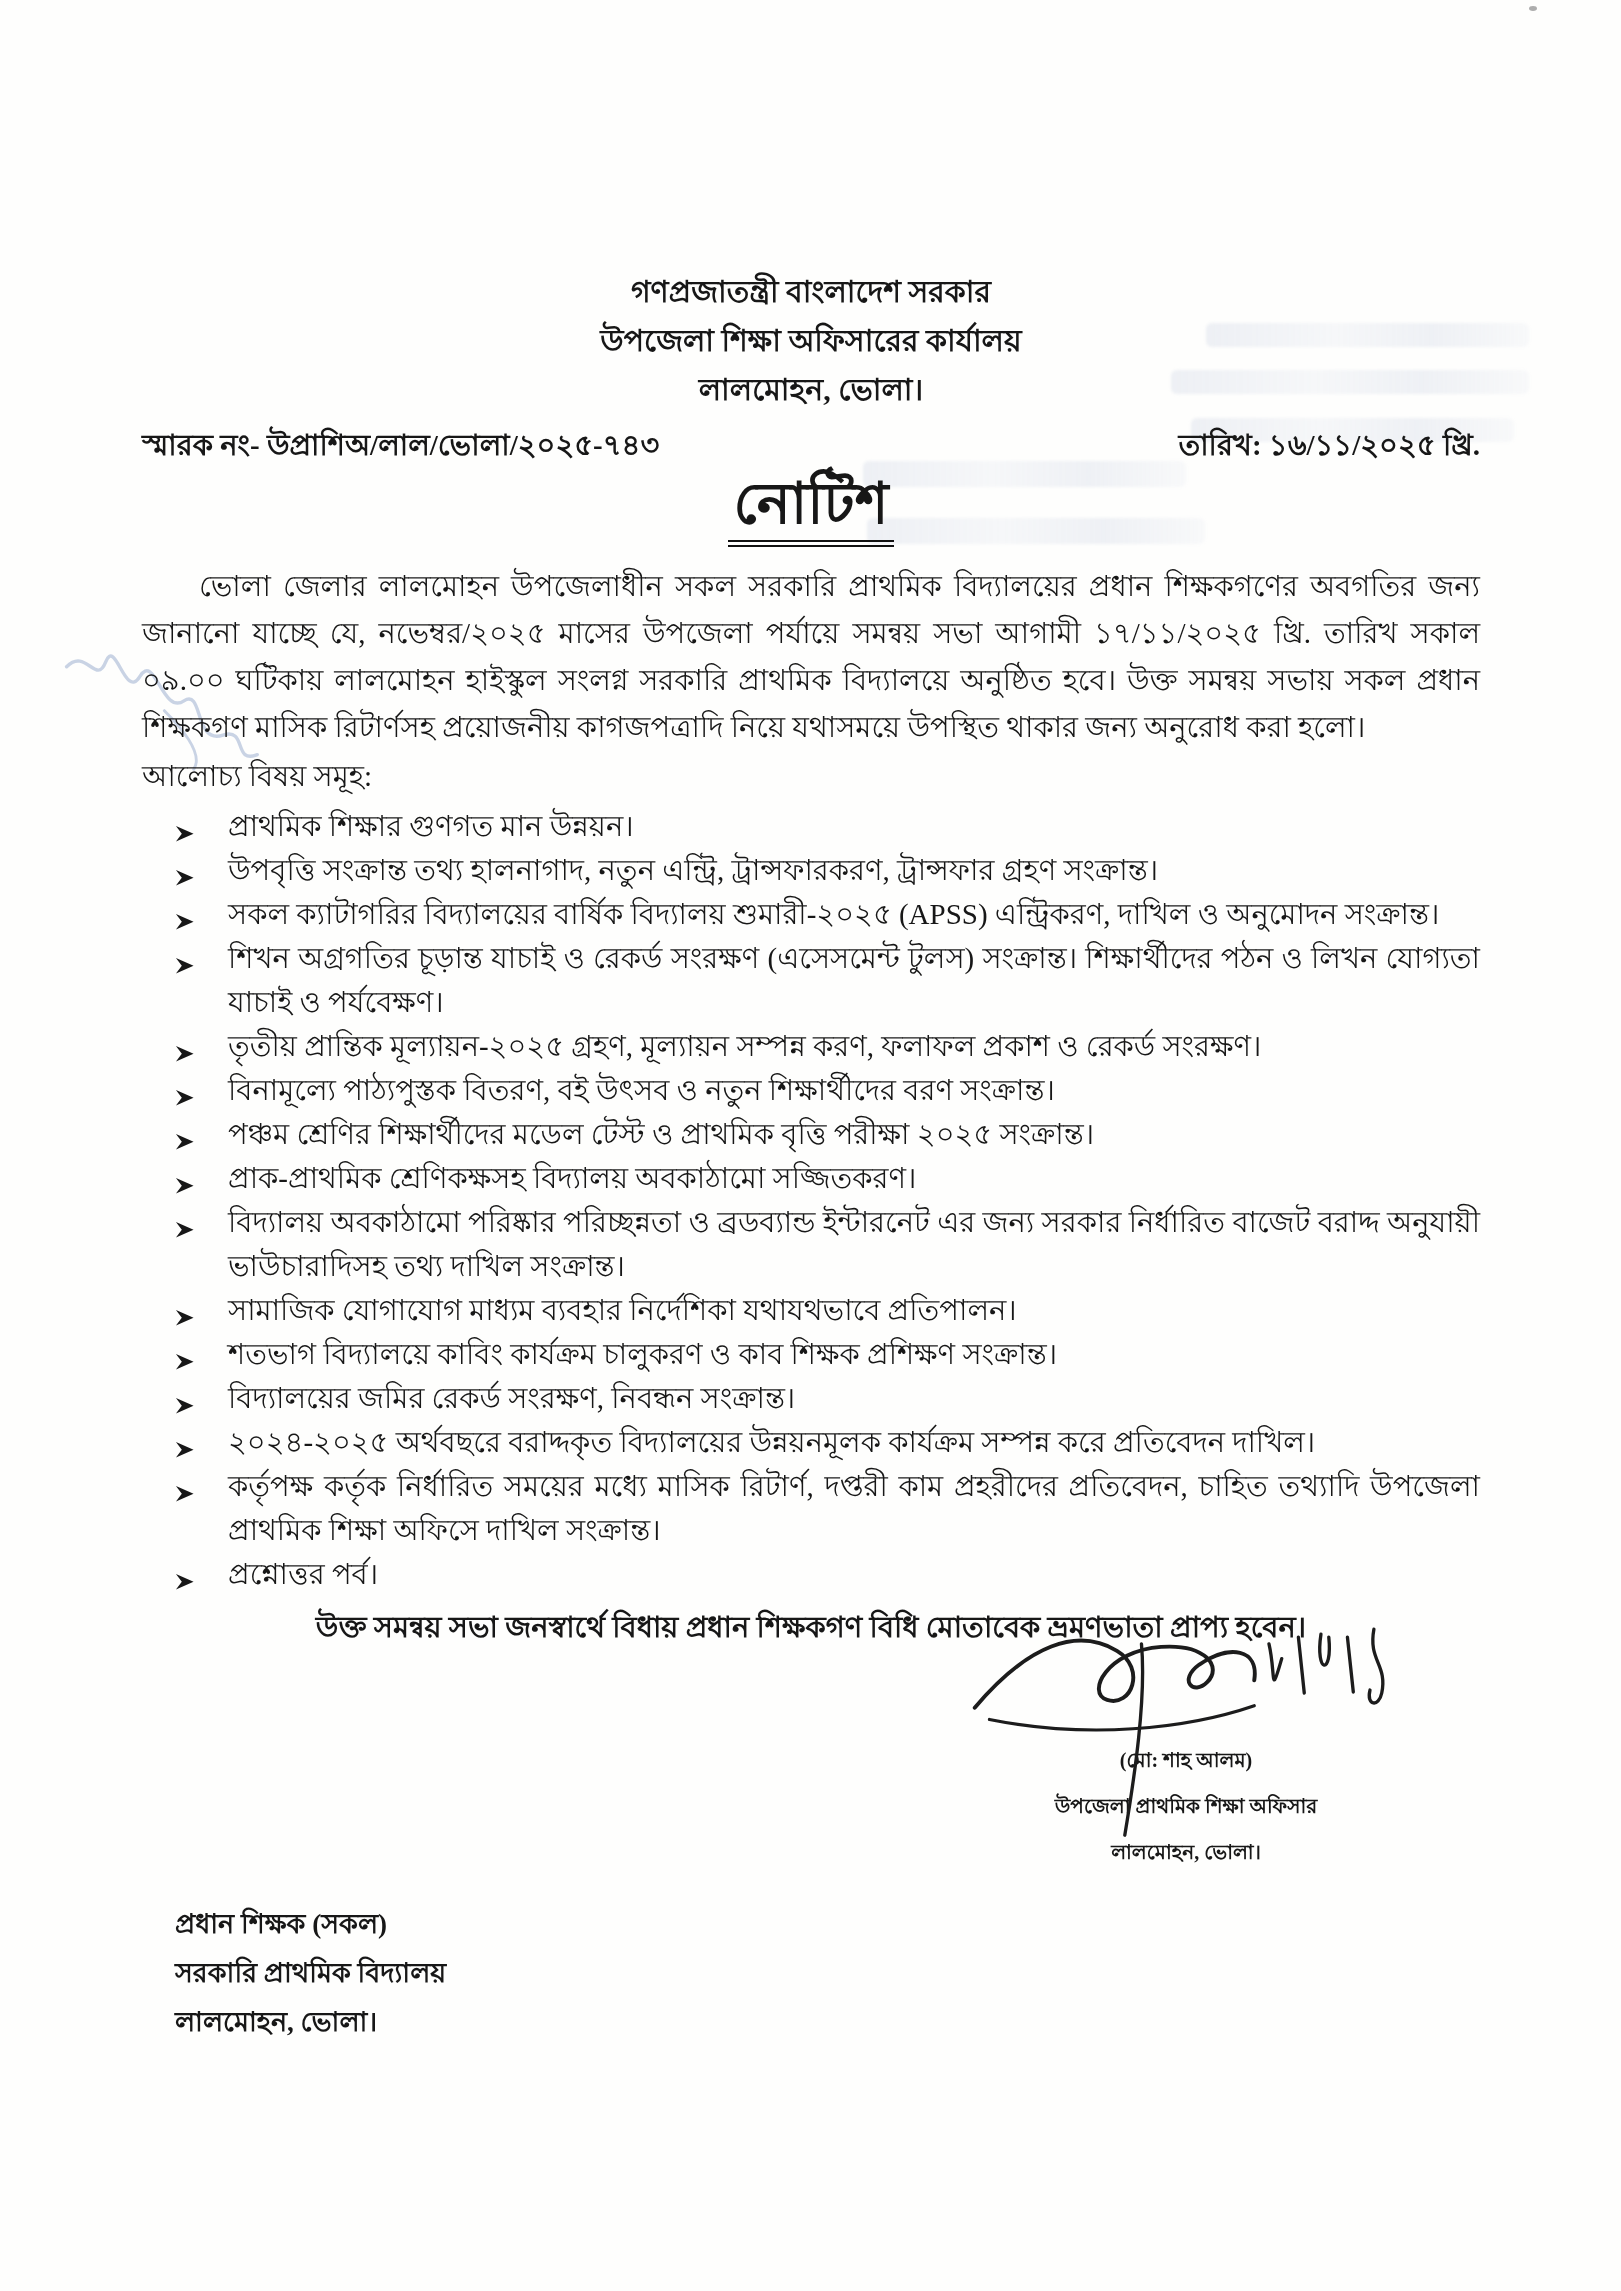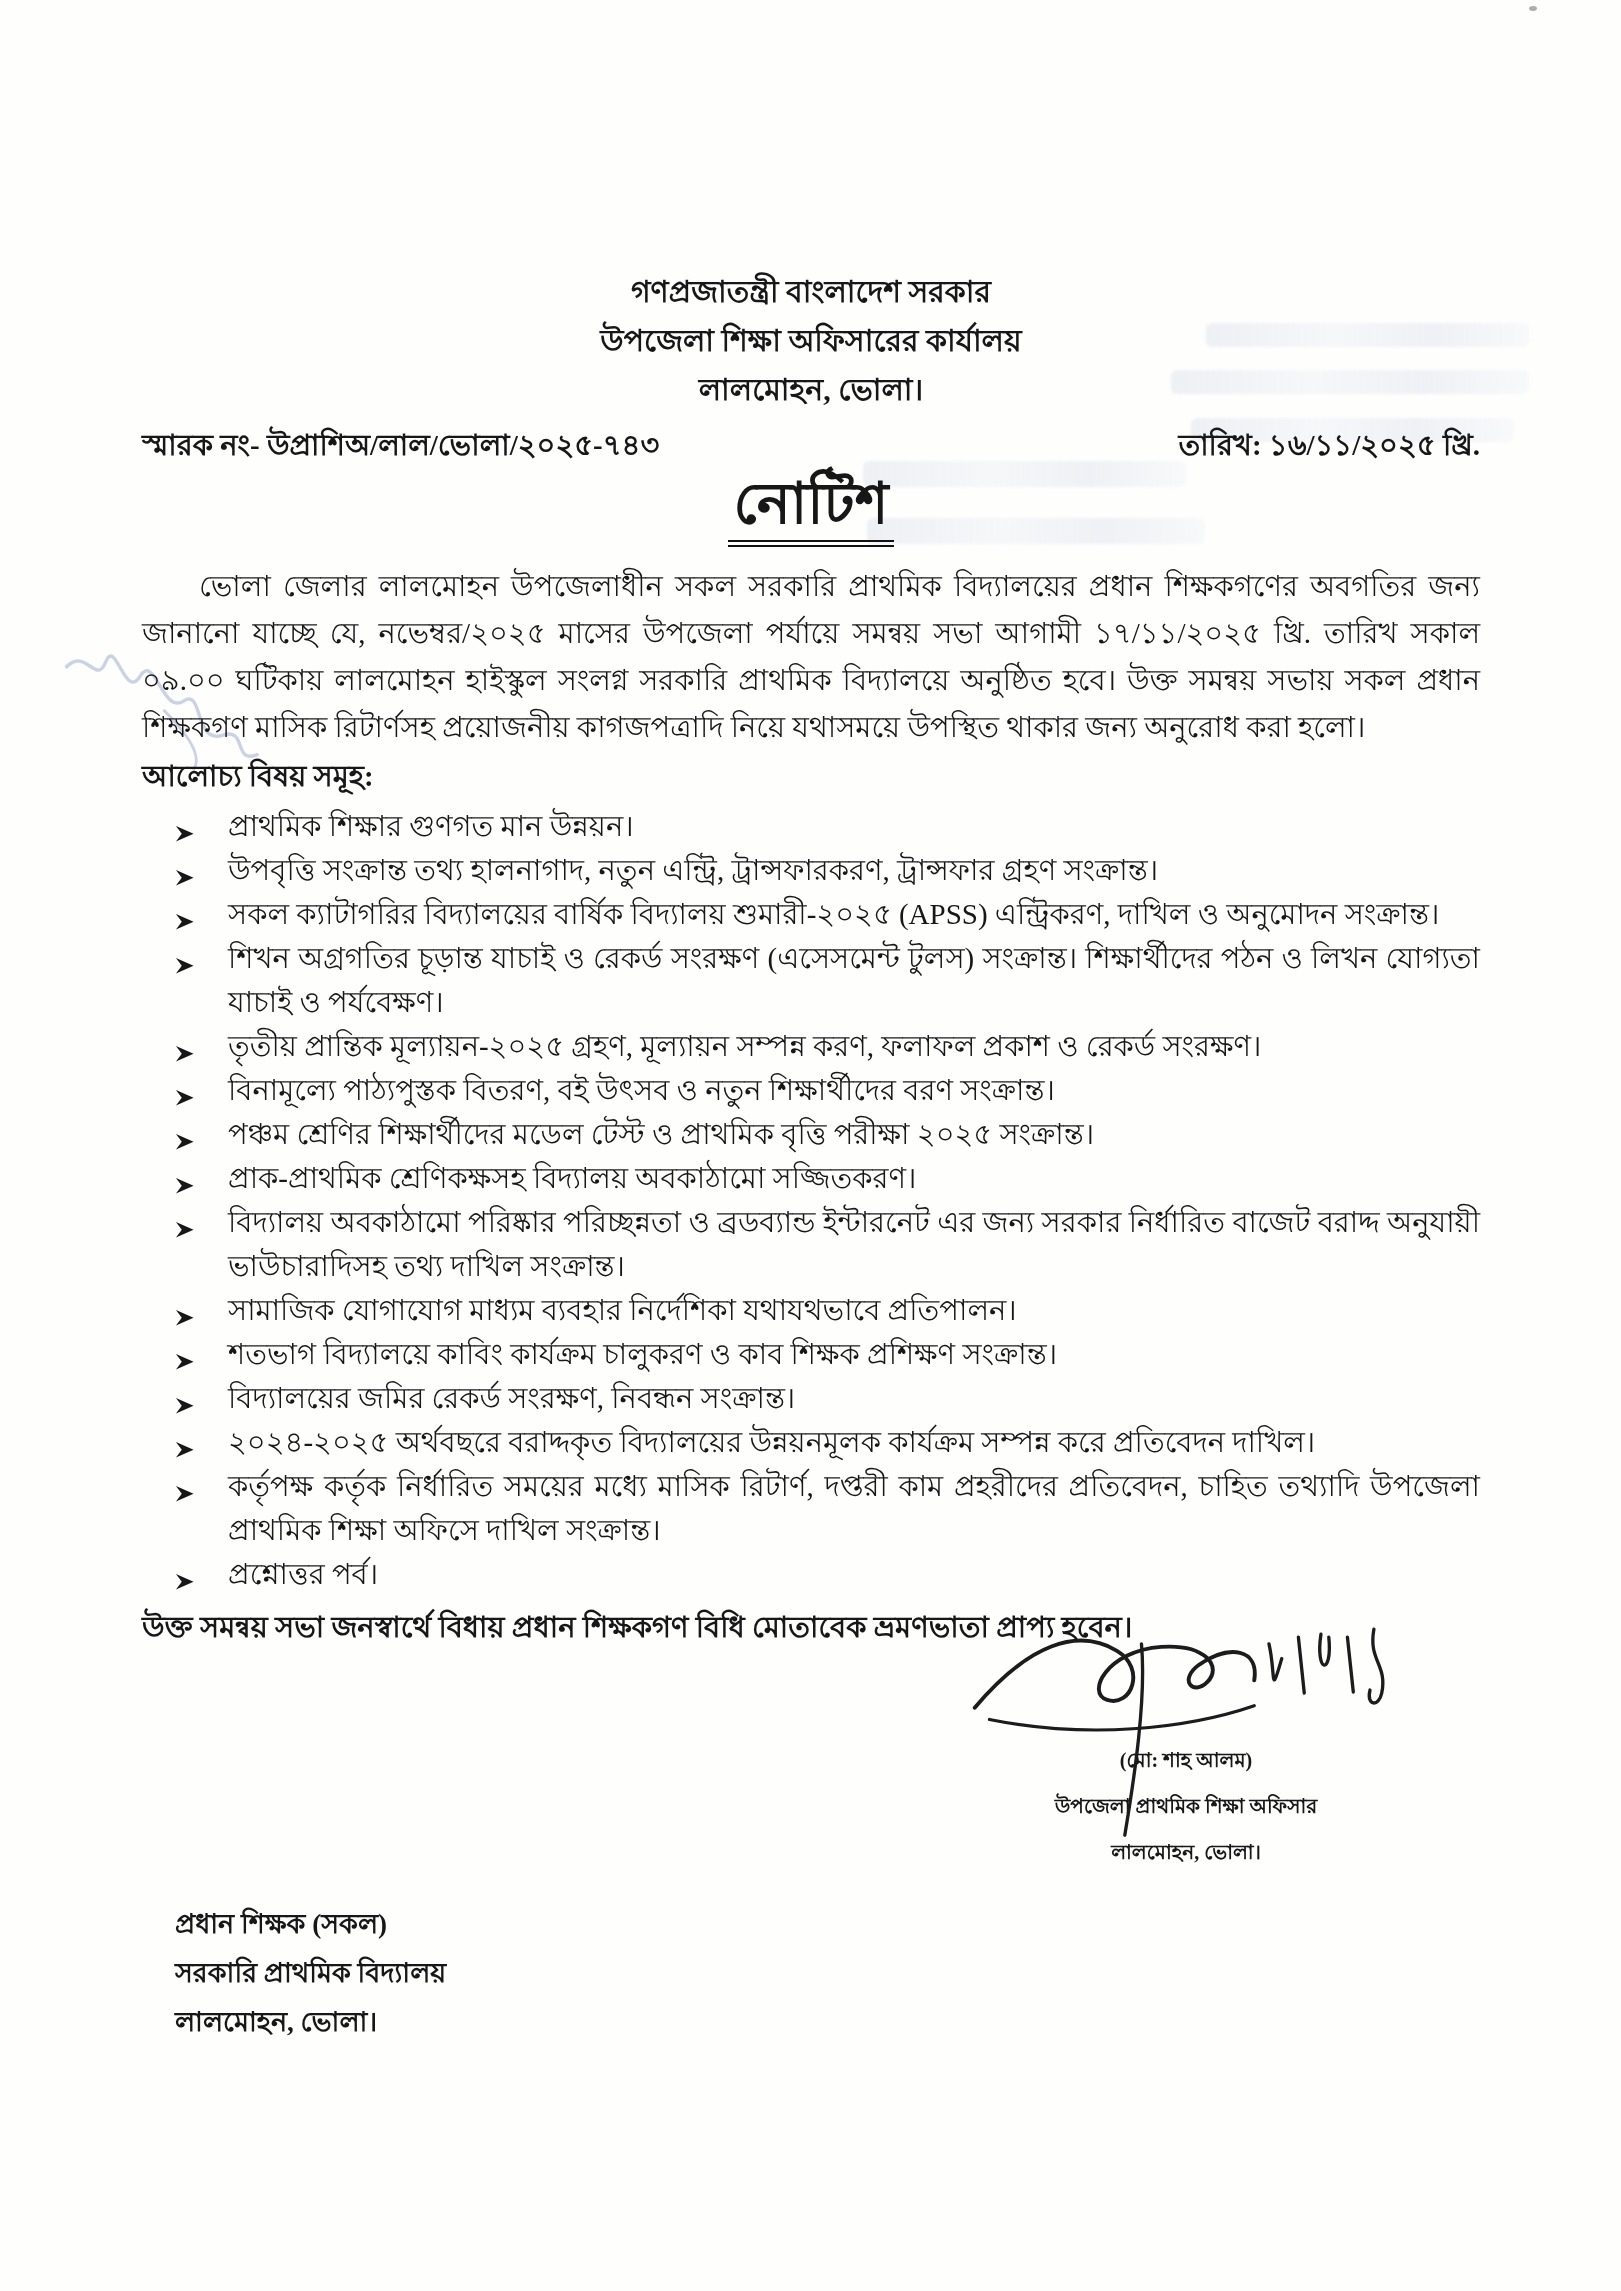--- a/index.html
+++ b/index.html
@@ -29,34 +29,34 @@
     font-size:57px; font-weight:800;
     padding:0 5.9px 4.9px 5.9px;
     border-bottom:7.8px double #111;
     line-height:1.1;
   }
   .body-par{
     margin-top:15.7px;
     font-size:29px; line-height:47px;
     text-align:justify; text-indent:57px;
   }
-  .agenda-heading{ font-size:29px; line-height:47px; font-weight:700; margin-top:2px;}
+  .agenda-heading{ font-size:29px; line-height:47px; font-weight:400; margin-top:2px;}
   ul.agenda{ list-style:none; margin:3.9px 0 0 0; padding:0; }
   ul.agenda li{
     position:relative;
     padding-left:86px;
     font-size:29px; line-height:44px;
     text-align:justify;
   }
   ul.agenda li .bullet{
     position:absolute; left:31px; top:9.8px;
     width:23.5px; height:23.5px; display:inline-block;
   }
   .closing{
-    margin-top:7.8px; font-size:29px; line-height:47px; font-weight:700;
+    margin-top:7.8px; font-size:29px; line-height:47px; font-weight:700;text-align:center;
   }
   .sig-block{
     position:relative;
     margin:86px 39px 0 auto;
     width:510px;
     text-align:center;
     font-size:20px; line-height:46px; font-weight:600;
   }
   .sig-ink{
     position:absolute; left:29px; top:-147px;

